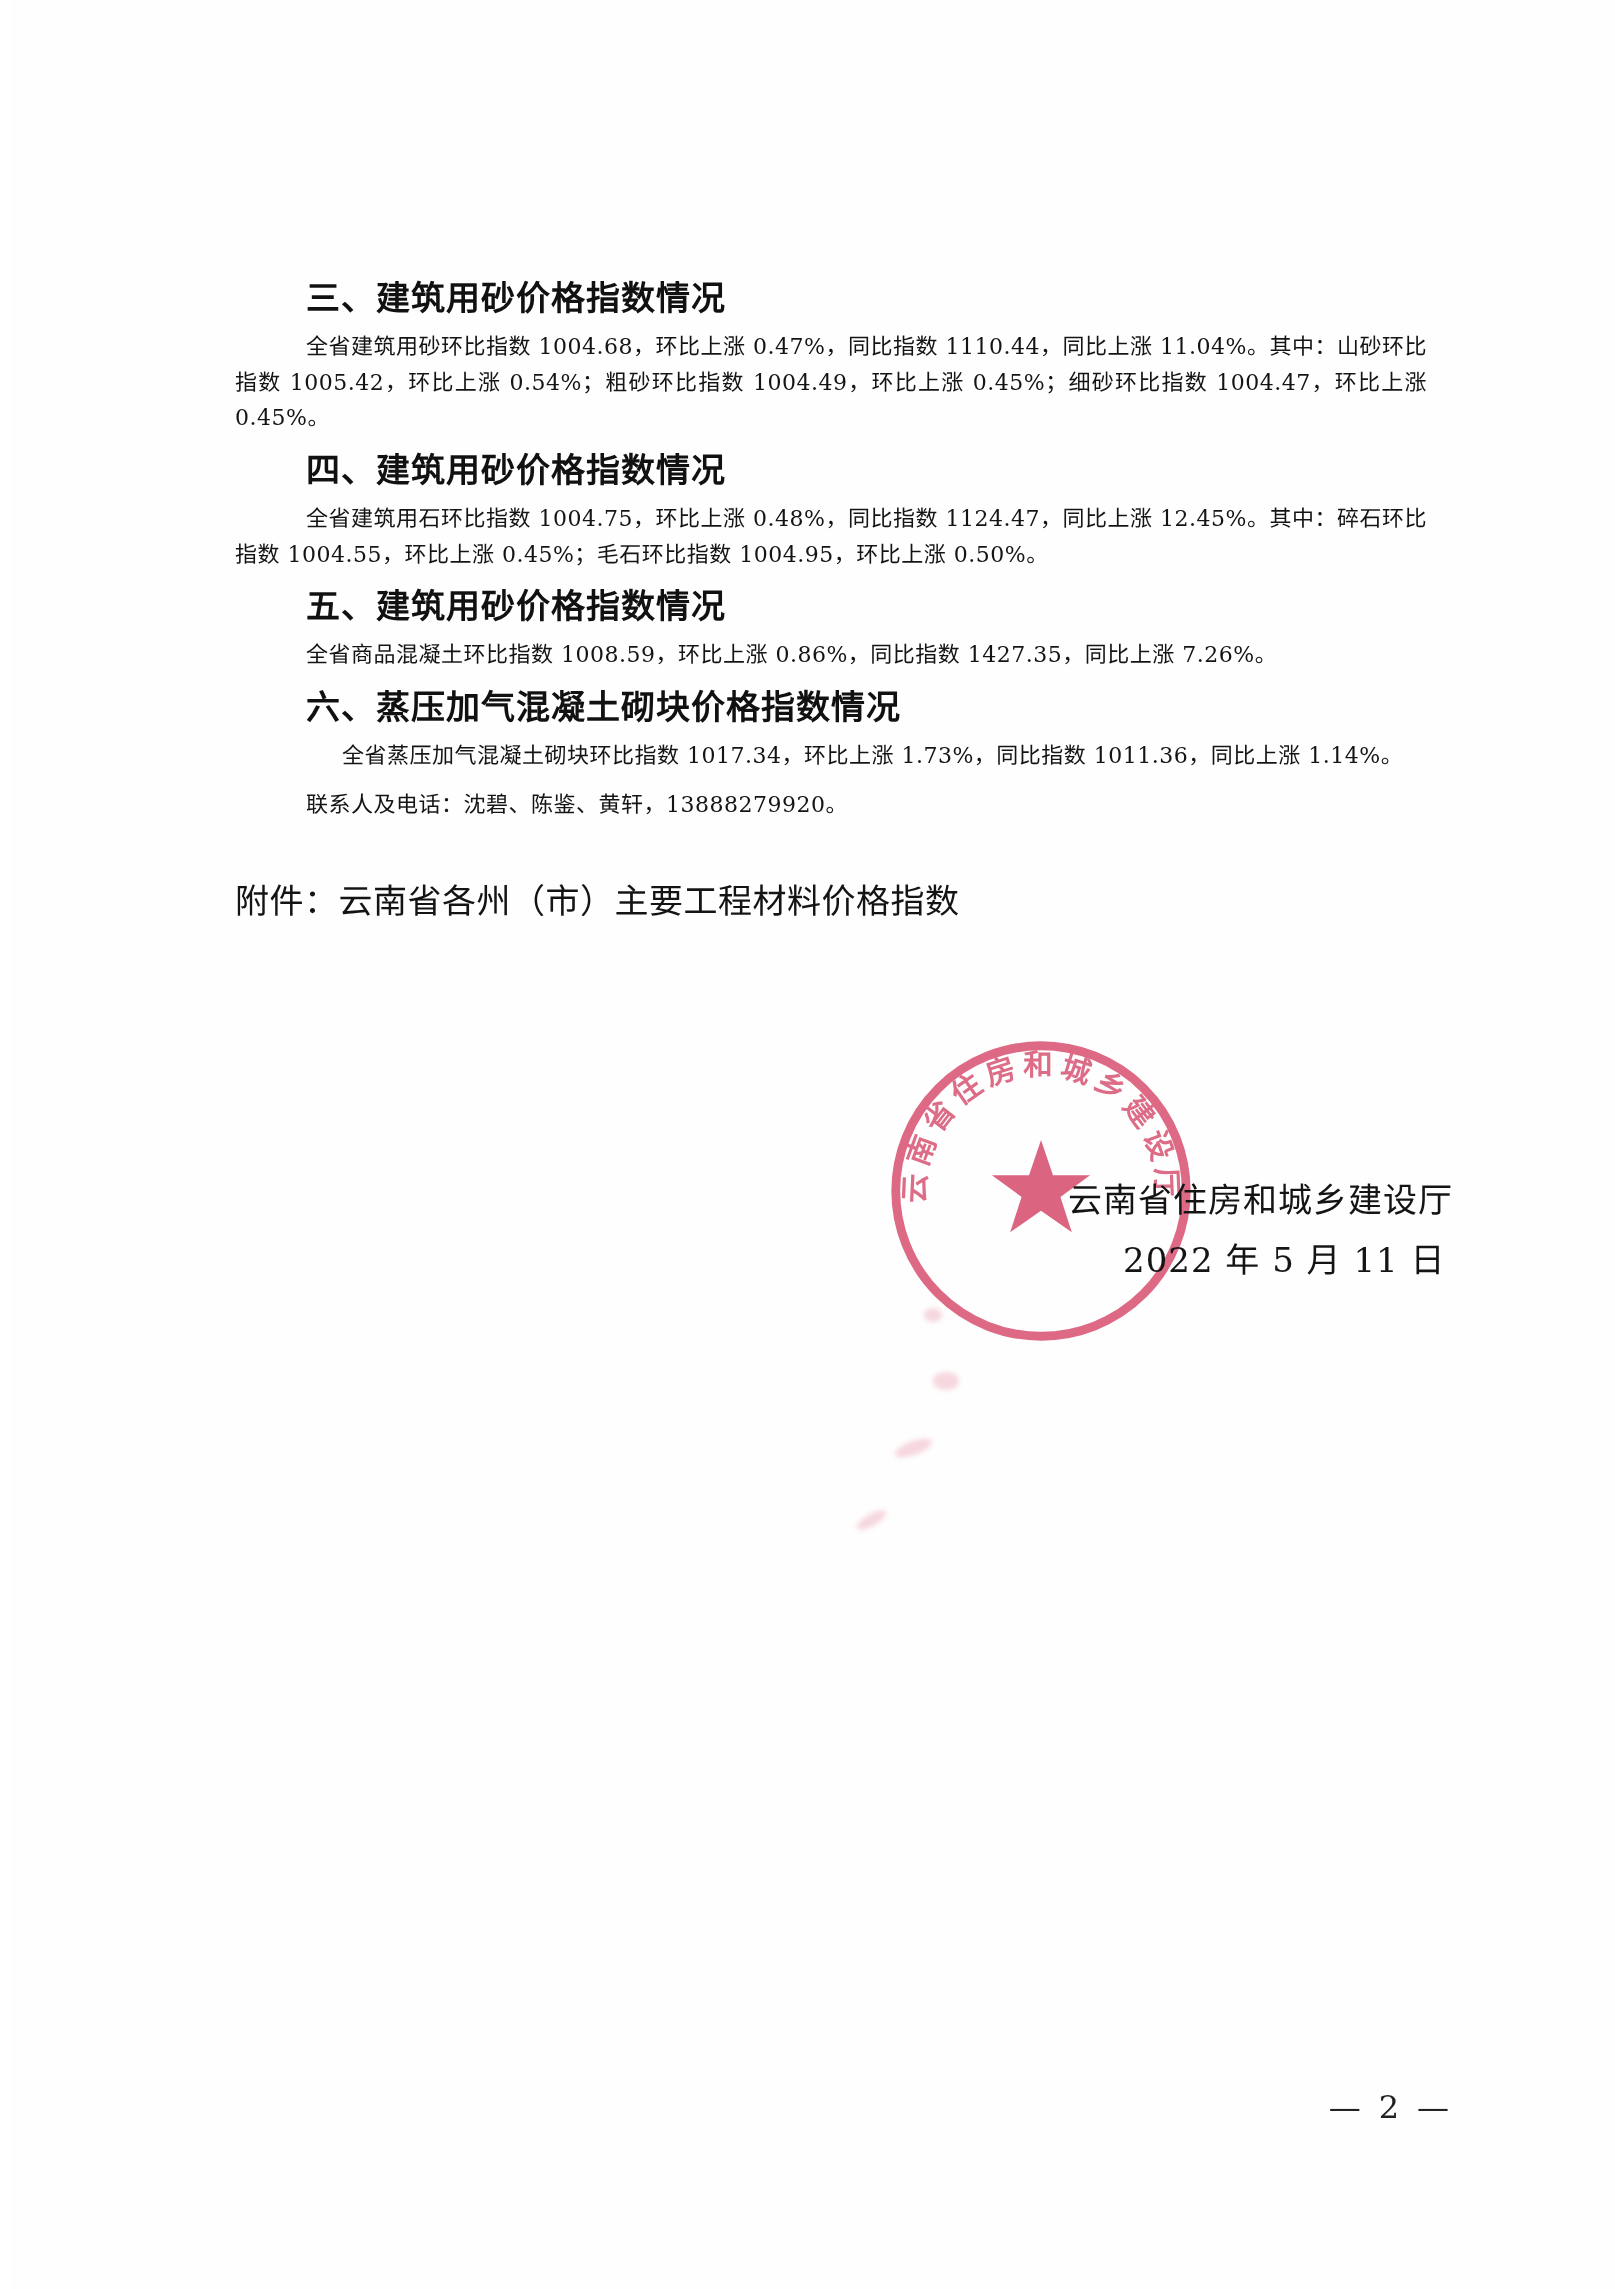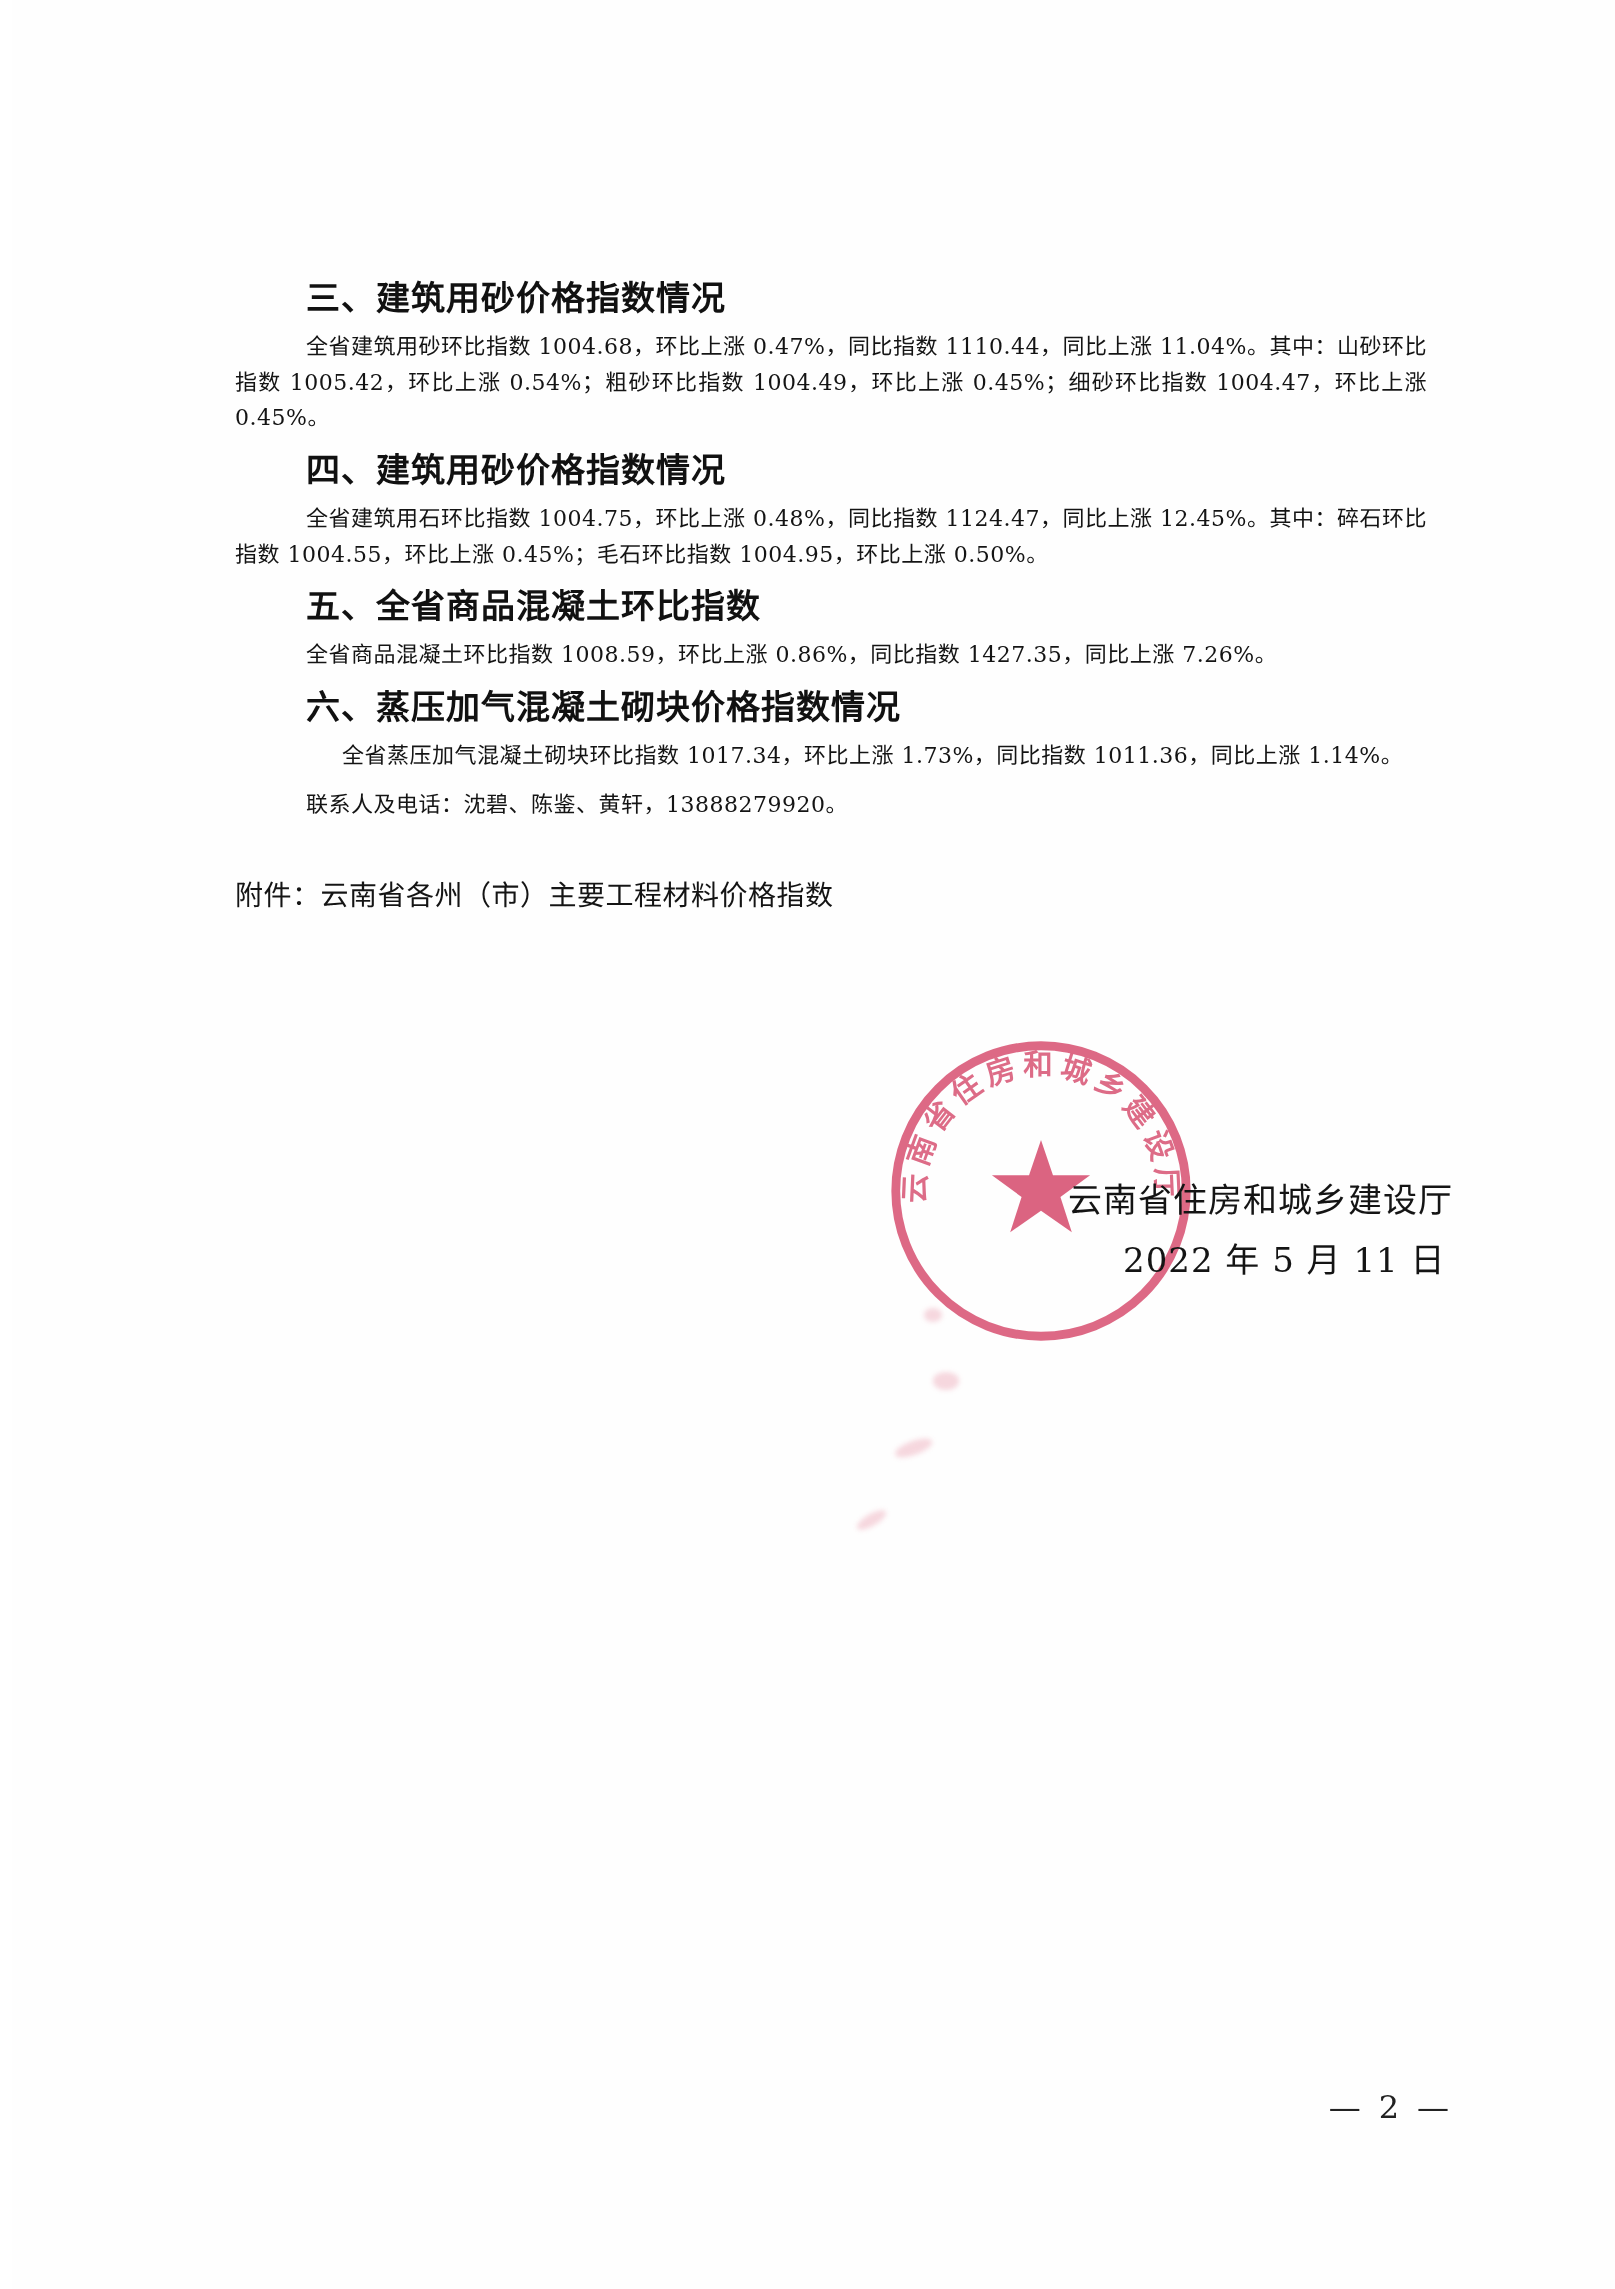--- a/index.html
+++ b/index.html
@@ -50,21 +50,21 @@
     color: #141414;
   }
   .para.tight {
     margin-bottom: 13.7px;
     margin-left: 36px;
   }
   .gap-block {
     height: 41px;
   }
   .attachment {
-    font-size: 28px;
+    font-size: 34px;
     line-height: 1.6;
     letter-spacing: 0.5px;
     text-indent: 0;
     margin: 0;
     padding-left: 0;
     color: #141414;
   }
   .signature-block {
     position: absolute;
     right: 174px;
@@ -134,21 +134,21 @@
 <div class="page">
 
   <div class="content">
 
     <h2 class="heading">三、建筑用砂价格指数情况</h2>
     <p class="para">全省建筑用砂环比指数 1004.68，环比上涨 0.47%，同比指数 1110.44，同比上涨 11.04%。其中：山砂环比指数 1005.42，环比上涨 0.54%；粗砂环比指数 1004.49，环比上涨 0.45%；细砂环比指数 1004.47，环比上涨 0.45%。</p>
 
     <h2 class="heading">四、建筑用砂价格指数情况</h2>
     <p class="para">全省建筑用石环比指数 1004.75，环比上涨 0.48%，同比指数 1124.47，同比上涨 12.45%。其中：碎石环比指数 1004.55，环比上涨 0.45%；毛石环比指数 1004.95，环比上涨 0.50%。</p>
 
-    <h2 class="heading">五、全省商品混凝土环比指数</h2>
+    <h2 class="heading">五、建筑用砂价格指数情况</h2>
     <p class="para">全省商品混凝土环比指数 1008.59，环比上涨 0.86%，同比指数 1427.35，同比上涨 7.26%。</p>
 
     <h2 class="heading">六、蒸压加气混凝土砌块价格指数情况</h2>
     <p class="para tight">全省蒸压加气混凝土砌块环比指数 1017.34，环比上涨 1.73%，同比指数 1011.36，同比上涨 1.14%。</p>
 
     <p class="para">联系人及电话：沈碧、陈鉴、黄轩，13888279920。</p>
 
     <div class="gap-block"></div>
 
     <p class="attachment">附件：云南省各州（市）主要工程材料价格指数</p>

